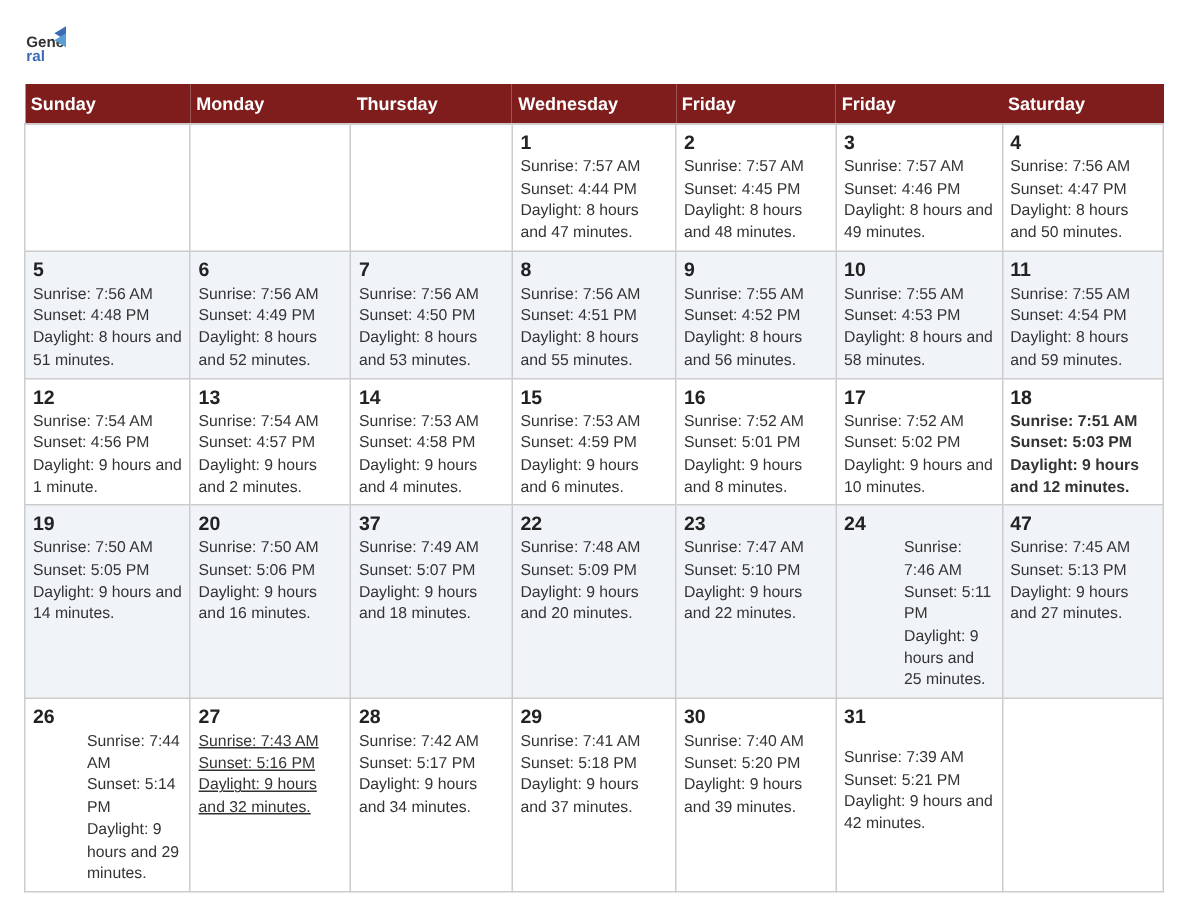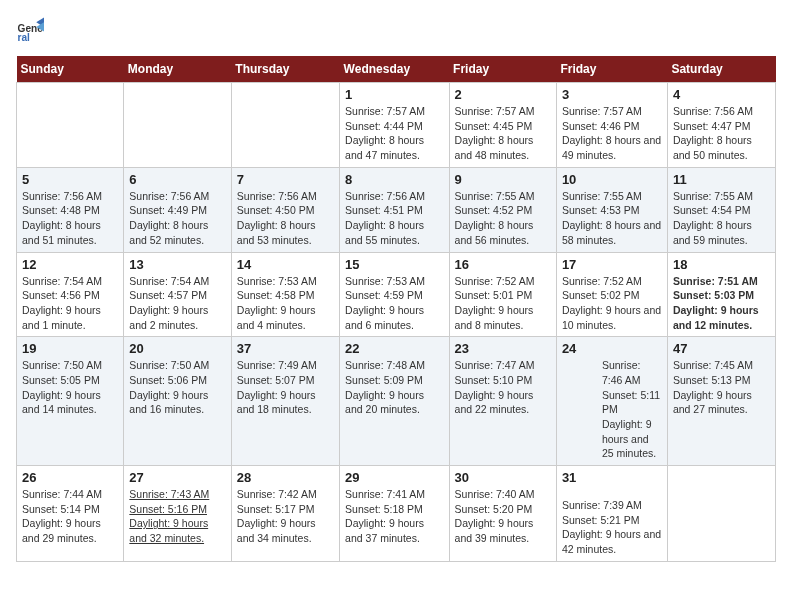--- a/index.html
+++ b/index.html
@@ -283,21 +283,21 @@
         <td>
           <div class="day-number">47</div>
           <div class="day-info" style="white-space: pre-line;">Sunrise: 7:45 AM
 Sunset: 5:13 PM
 Daylight: 9 hours and 27 minutes.</div>
         </td>
       </tr>
       <tr>
         <td>
           <div class="day-number">26</div>
-          <div class="day-info" style="white-space: pre-line;">Sunrise: 7:44 AM
+          <div class="day-info" style="white-space: pre-line; margin-left: 36px;">Sunrise: 7:44 AM
 Sunset: 5:14 PM
 Daylight: 9 hours and 29 minutes.</div>
         </td>
         <td>
           <div class="day-number">27</div>
           <div class="day-info" style="white-space: pre-line; text-decoration: underline;">Sunrise: 7:43 AM
 Sunset: 5:16 PM
 Daylight: 9 hours and 32 minutes.</div>
         </td>
         <td>

